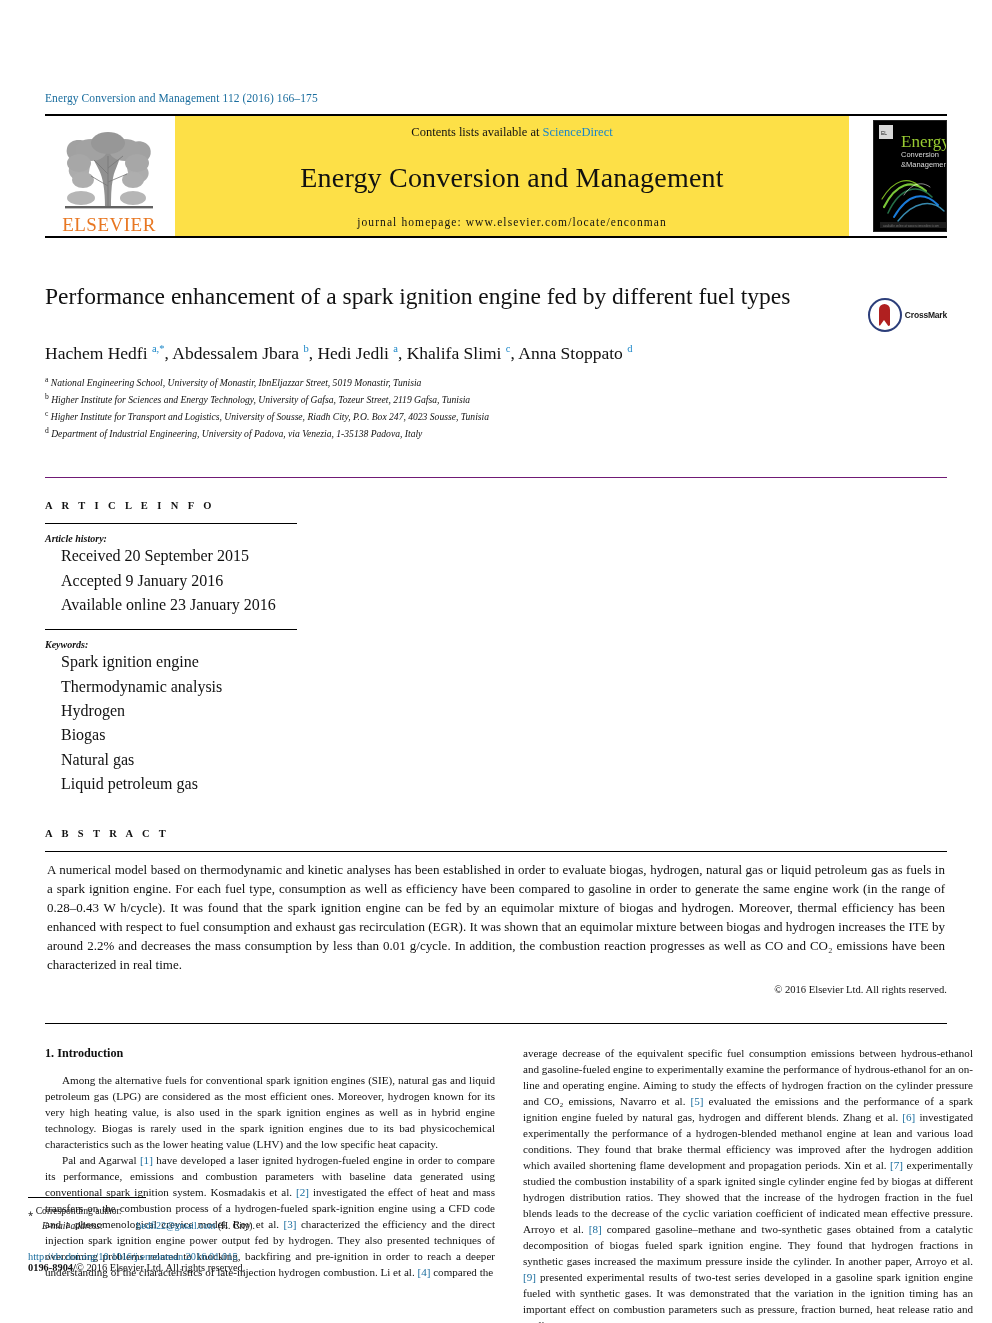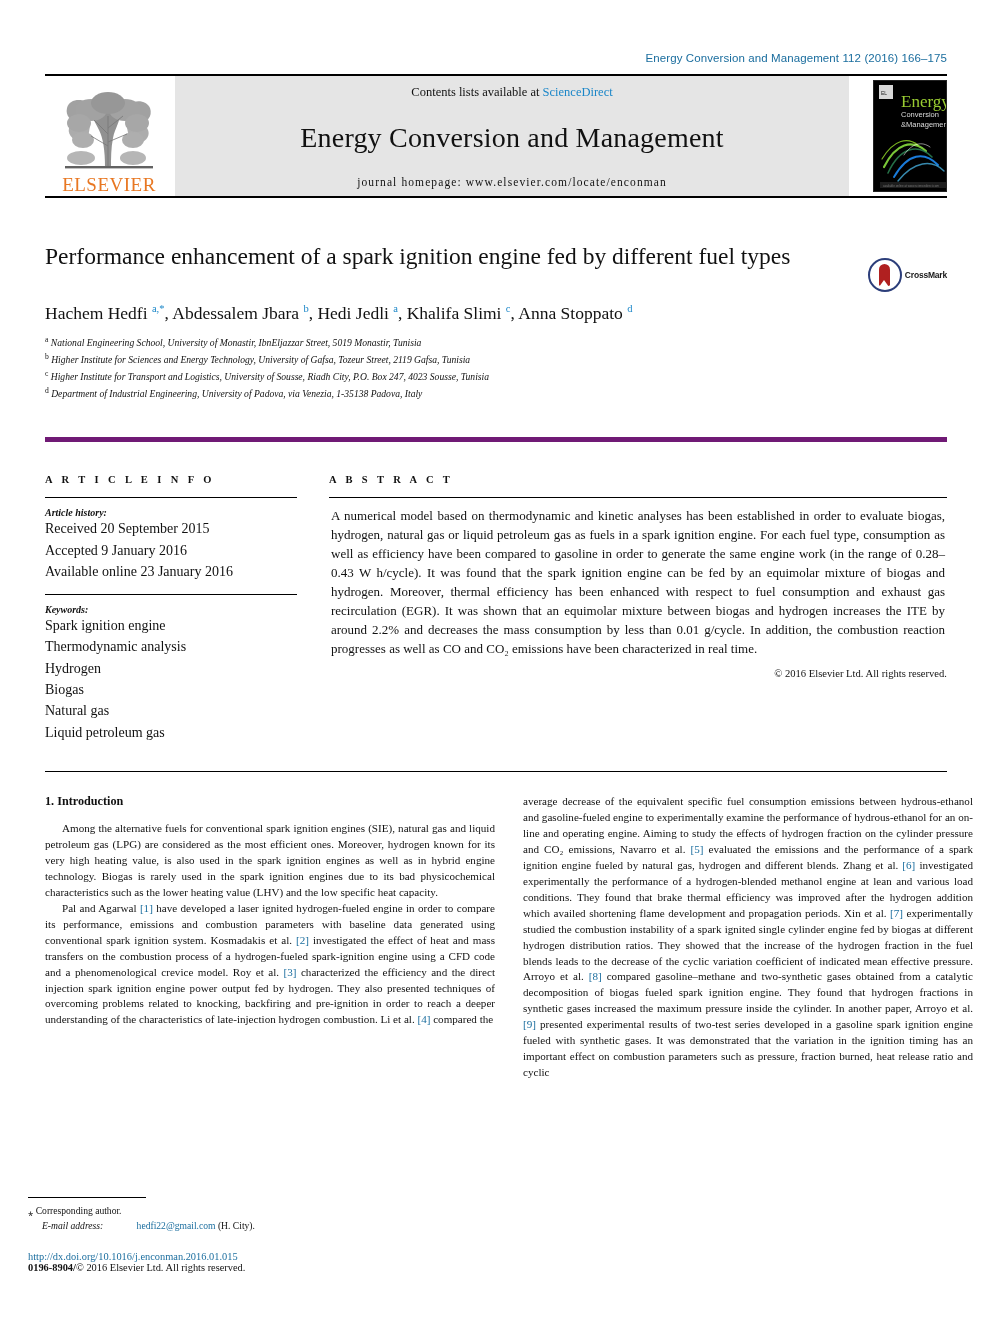--- a/index.html
+++ b/index.html
@@ -10,25 +10,25 @@
     background: #ffffff;
     font-family: "Liberation Serif", serif;
     color: #000000;
     position: relative;
     overflow: hidden;
   }
   .page { position: relative; width: 992px; height: 1323px; padding: 0 45px; }
 
   
   .running-head {
-    text-align: right;
+    text-align: left;
     color: #1a6d9e;
     font-size: 11.5px;
-    font-family: Liberation Sans, sans-serif;
-    padding-top: 52px;
+    font-family: Liberation Serif, serif;
+    padding-top: 92px;
     letter-spacing: .1px;
   }
 
   
   .masthead {
     margin-top: 10px;
     border-top: 2px solid #000;
     display: flex;
     align-items: stretch;
     height: 122px;
@@ -47,21 +47,21 @@
   .elsevier-word {
     color: #e87722;
     font-family: Liberation Serif, serif;
     font-size: 19px;
     letter-spacing: .5px;
     line-height: 1;
     margin-top: 1px;
   }
   .banner {
     flex: 1 1 auto;
-    background: #e5e5e5;
+    background: #fde047;
     display: flex;
     flex-direction: column;
     justify-content: space-between;
     align-items: center;
     padding: 9px 0 8px 0;
     margin-left: 2px;
   }
   .contents-line { font-size: 12.5px; color: #111; }
   .contents-line .sd { color: #1a86c8; }
   .journal-title {
@@ -146,39 +146,40 @@
     font-size: 9.6px;
     font-style: italic;
     line-height: 1.52;
     color: #111;
   }
   .affil sup { font-style: normal; font-size: 7.6px; }
 
   
   .info-abstract {
     margin-top: 36px;
-    border-top: 5px solid #701a75;
-    padding-top: 32px;
+    border-top: 1px solid #701a75;
+    padding-top: 22px;
     display: flex;
     gap: 32px;
+    flex-direction: column;
   }
   .col-info { width: 252px; flex: 0 0 252px; }
   .col-abs { flex: 1 1 auto; }
   .sec-head {
     font-size: 10.5px;
     font-weight: bold;
     letter-spacing: 3.4px;
     font-family: "Liberation Serif", serif;
     color: #111;
   }
   .thin-rule { border-bottom: 1px solid #000; margin: 12px 0 9px 0; }
   .hist-label, .kw-label {
     font-size: 10px; font-style: italic; font-weight: bold; color: #111;
   }
-  .hist-line, .kw-line { font-size: 14px; line-height: 1.52; color:#111; }
+  .hist-line, .kw-line { font-size: 16px; line-height: 1.52; color:#111;margin-left:16px; }
   .abs-text {
     font-size: 13px;
     line-height: 1.46;
     text-align: justify;
     color: #111;
     margin: 2px;
   }
   .abs-copy {
     font-size: 10.6px;
     text-align: right;

